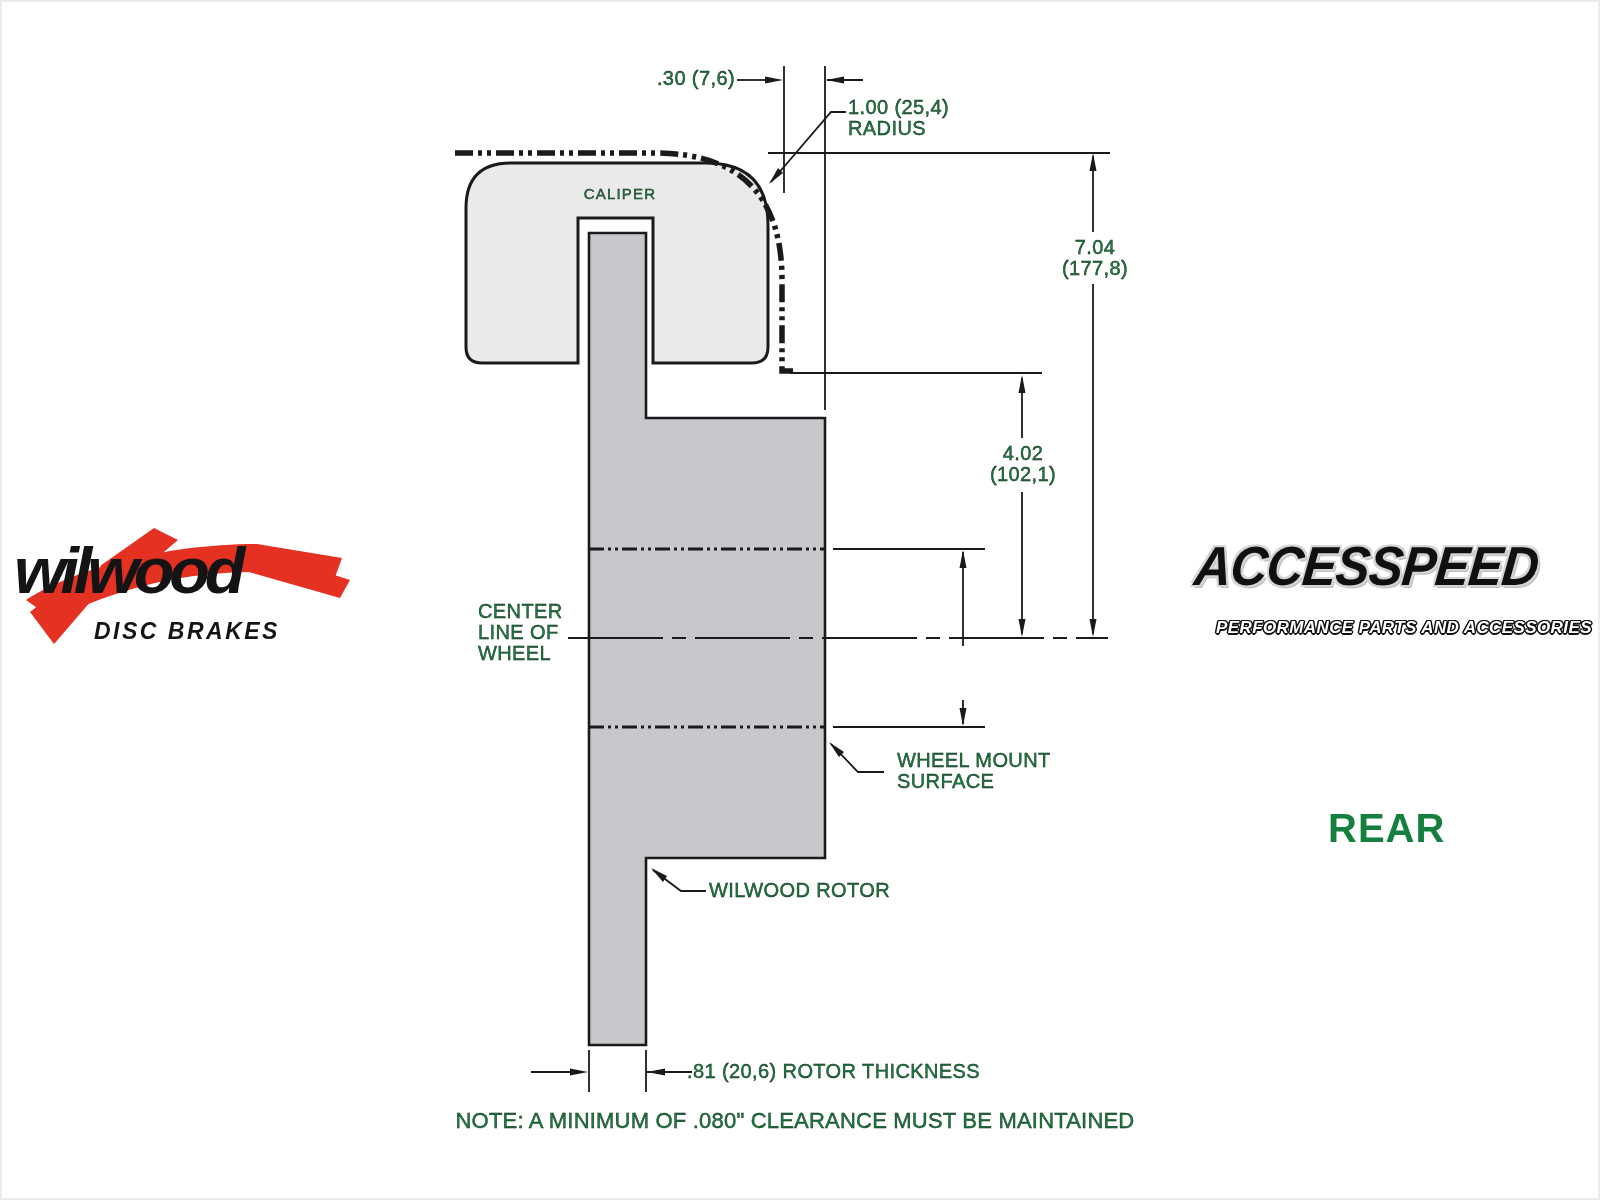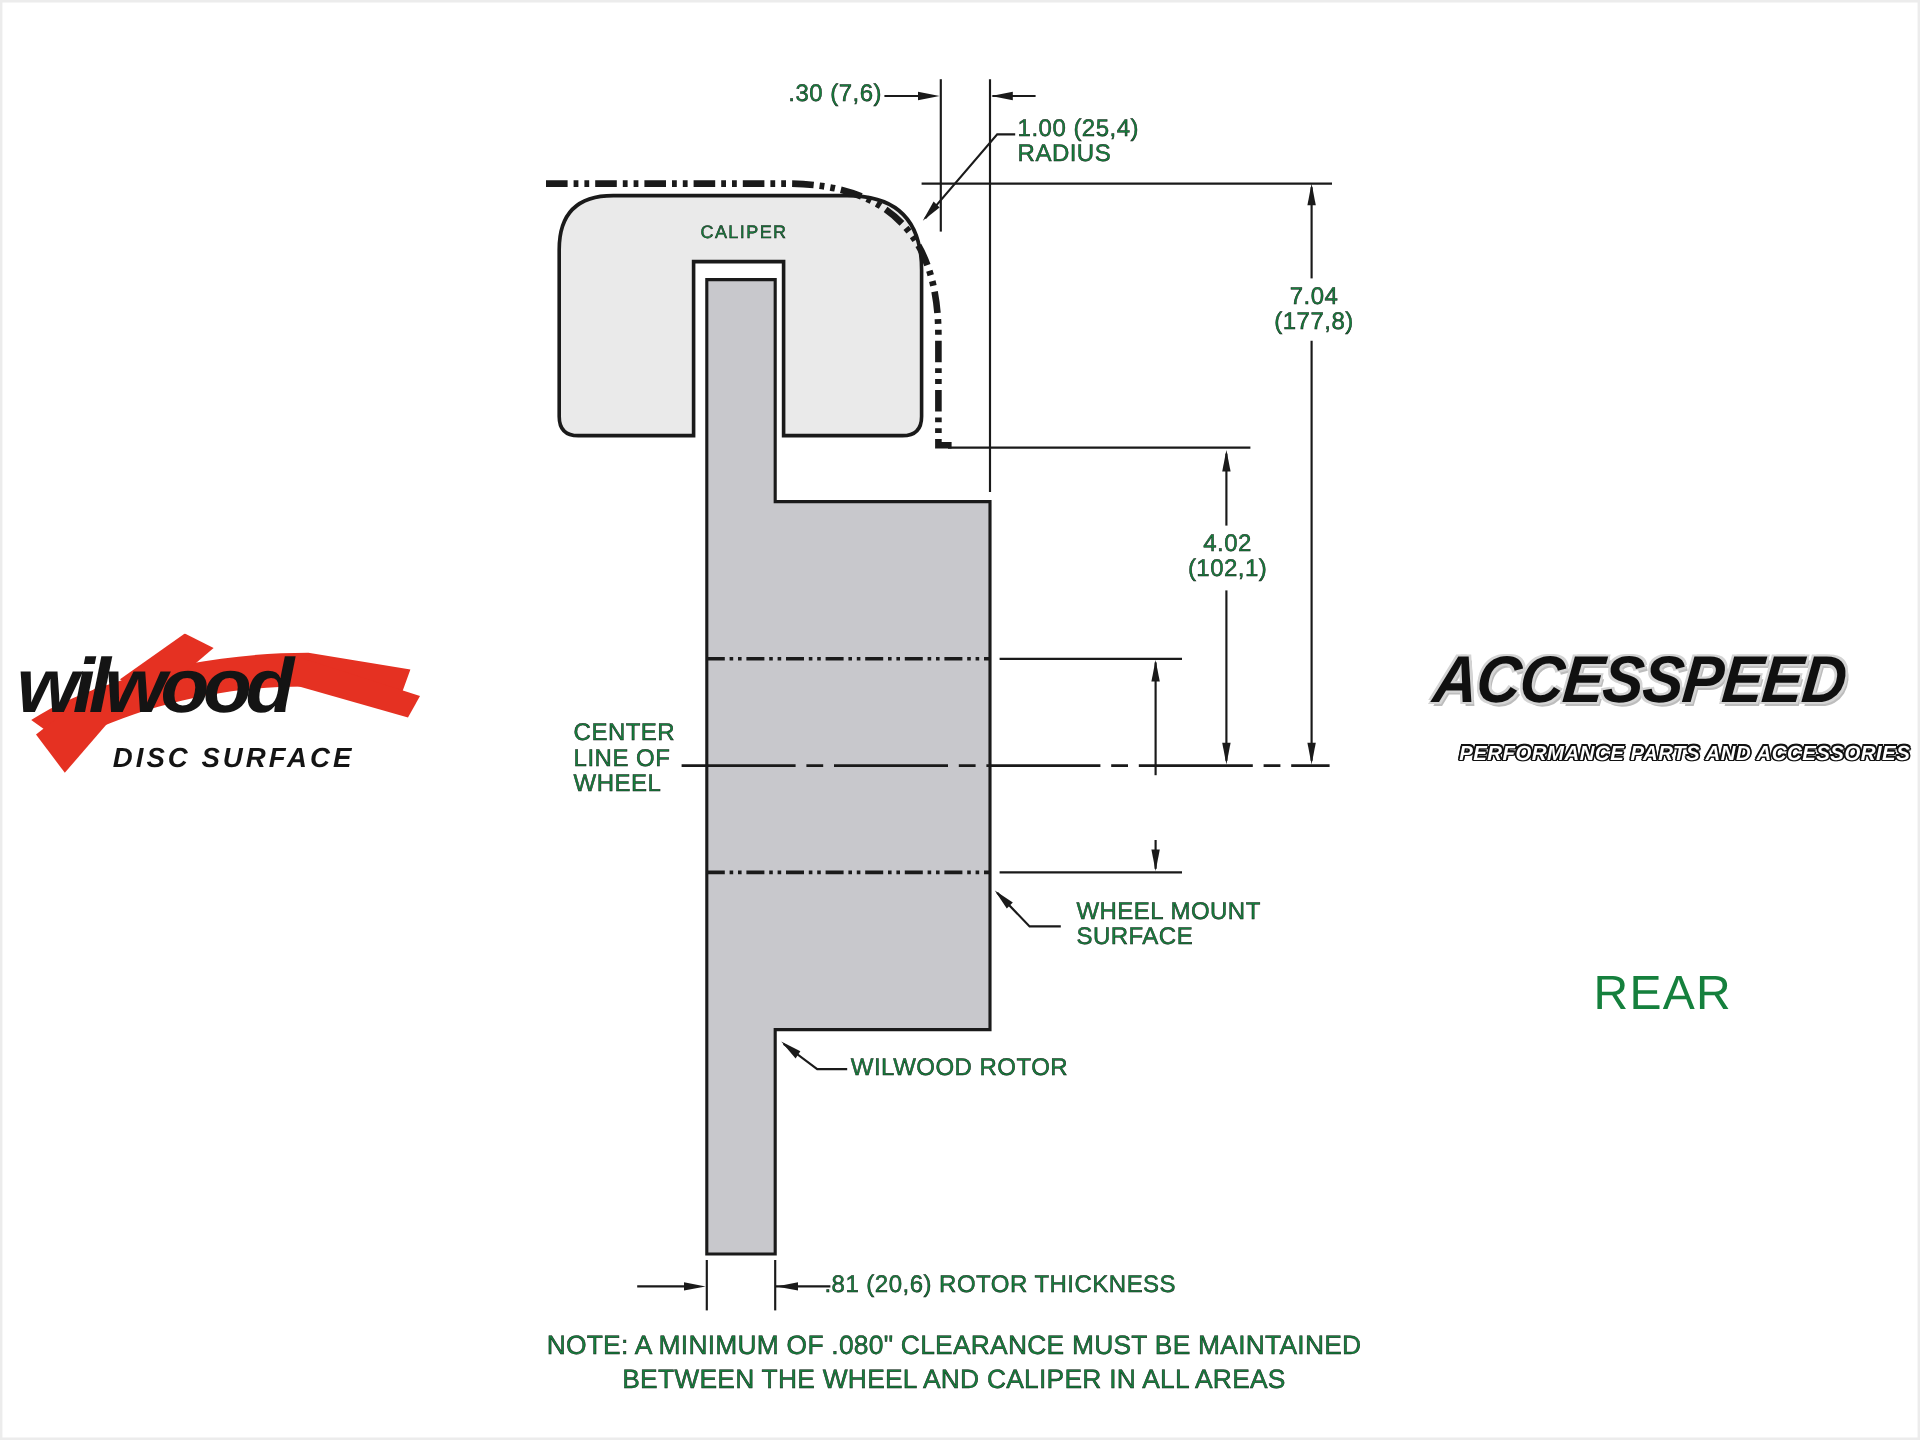--- a/index.html
+++ b/index.html
@@ -11,21 +11,21 @@
   .canvas svg{position:absolute;left:0;top:0;}
   .lbl{
     position:absolute;font-size:20px;line-height:21px;color:#15803d;
     letter-spacing:.4px;white-space:nowrap;-webkit-text-stroke:.4px #161616;
   }
   .center{text-align:center;}
   .right{text-align:right;}
   .lbl span{display:block;}
   .caliper-lbl{font-size:15px;letter-spacing:1.2px;}
   .note{font-size:22px;line-height:29px;letter-spacing:.2px;}
-  .rear{font-size:40px;font-weight:normal;letter-spacing:1px;-webkit-text-stroke:0;}
+  .rear{font-size:40px;font-weight:bold;letter-spacing:1px;-webkit-text-stroke:0;}
   
   .wilwood{position:absolute;left:12px;top:528px;width:315px;height:130px;}
   .wilwood .name{
     position:absolute;left:2px;top:6px;font-size:64px;font-weight:bold;font-style:italic;
     letter-spacing:-5px;color:#141414;transform:scaleX(1.04);transform-origin:left top;
   }
   .wilwood .tagline{
     position:absolute;left:82px;top:90px;font-size:23px;font-weight:bold;font-style:italic;
     letter-spacing:2.5px;color:#141414;white-space:nowrap;
   }
@@ -145,34 +145,33 @@
     <span>WHEEL MOUNT</span>
     <span>SURFACE</span>
   </div>
 
   <div class="lbl" style="left:709px;top:880px;">WILWOOD ROTOR</div>
 
   <div class="lbl" style="left:687px;top:1061px;">.81 (20,6) ROTOR THICKNESS</div>
 
   <div class="lbl note center" style="left:400px;top:1106px;width:790px;">
     <span>NOTE: A MINIMUM OF .080" CLEARANCE MUST BE MAINTAINED</span>
-    <span>BETWEEN THE WHEEL AND CALIPER IN ALL AREAS</span>
   </div>
 
   <div class="lbl rear" style="left:1328px;top:818px;">REAR</div>
 
   <div class="wilwood">
     <svg width="340" height="130" viewBox="0 0 340 130">
       <path d="M14,72 C60,42 150,16 245,16 L330,30 L322,52 C235,34 130,46 42,92 Z" fill="#e53122"></path>
       <path d="M88,38 L142,0 L166,12 L112,58 Z" fill="#e53122"></path>
       <path d="M18,84 L72,42 L92,58 L42,116 Z" fill="#e53122"></path>
       <path d="M238,20 L338,52 L328,70 L230,42 Z" fill="#e53122"></path>
     </svg>
     <div class="name">wilwood</div>
-    <div class="tagline">DISC SURFACE</div>
+    <div class="tagline">DISC BRAKES</div>
   </div>
 
   <div class="accesspeed">
     <div class="name">ACCESSPEED</div>
     <div class="tagline">PERFORMANCE PARTS AND ACCESSORIES</div>
   </div>
 
 </div>
 
 </body></html>

